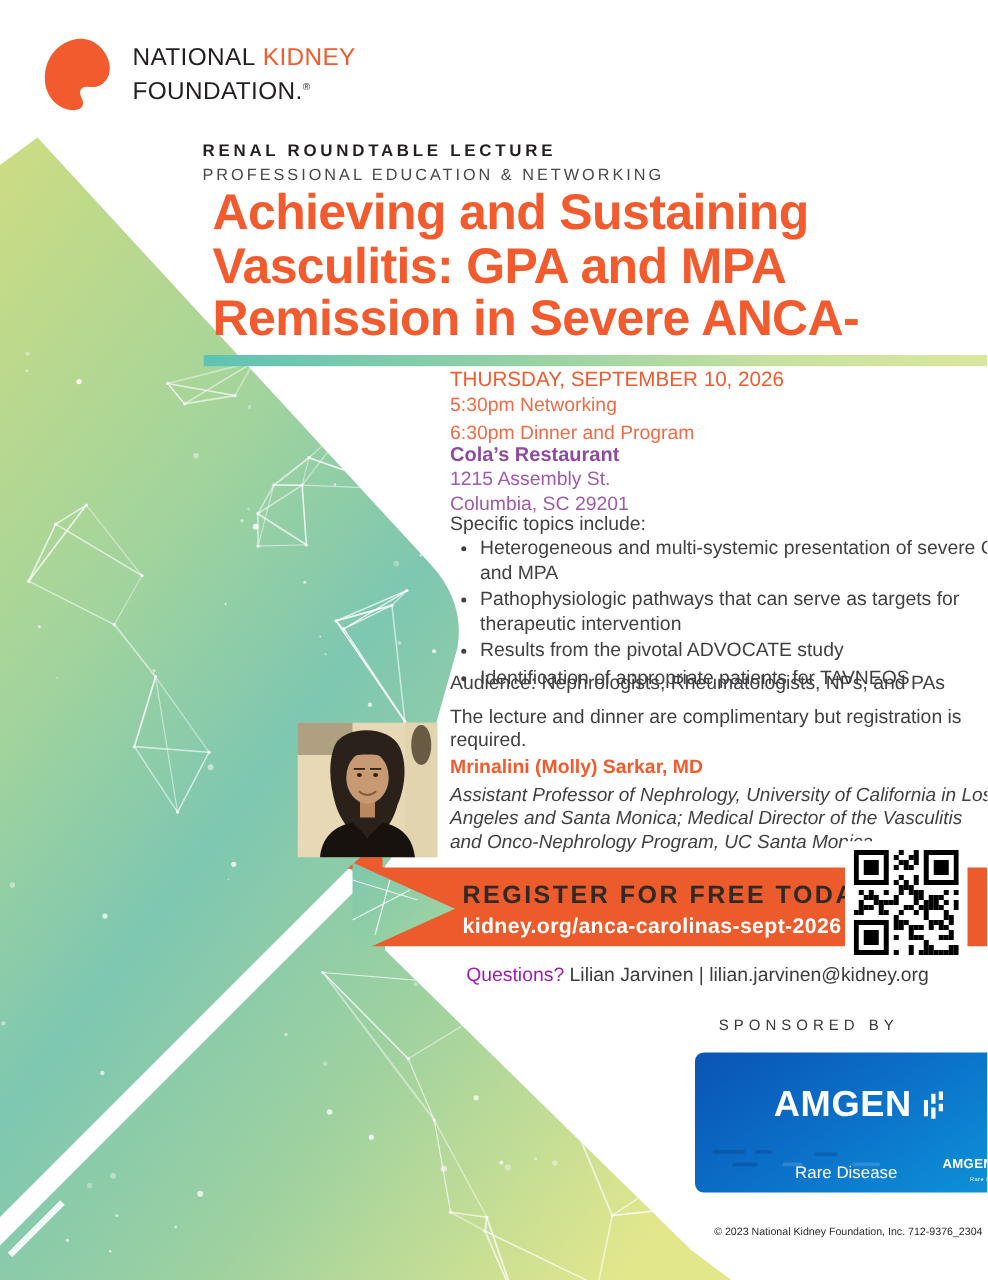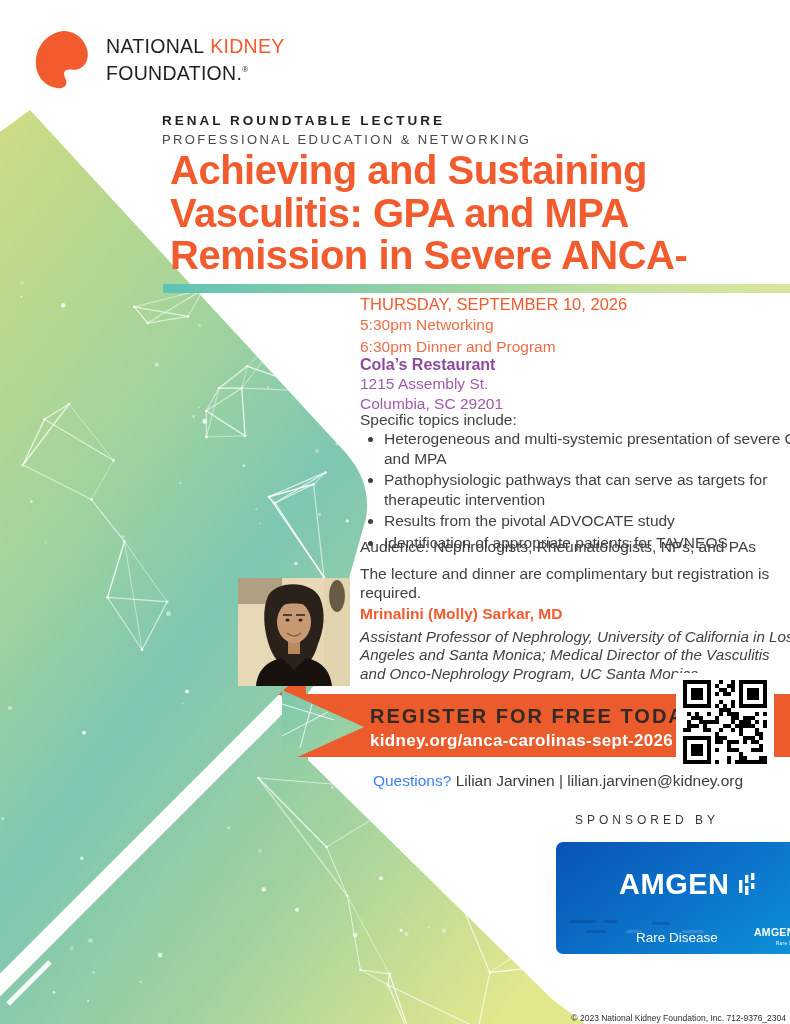--- a/index.html
+++ b/index.html
@@ -52,36 +52,36 @@
   .banner-headline{position:absolute;left:80px;top:11px;font-size:20px;font-weight:800;
                    letter-spacing:2px;color:#312a24;white-space:nowrap;}
   .banner-url{position:absolute;left:80px;top:37px;font-size:17px;font-weight:bold;color:#ffffff;
               letter-spacing:.3px;text-decoration:none;}
   .tri-overlay{left:268px;top:664px;z-index:3;}
   .qrbox{left:676px;top:673px;width:98px;height:98px;z-index:5;background:#ffffff;
          display:flex;align-items:center;justify-content:center;}
 
   
   .contact{left:330px;top:772px;width:456px;z-index:4;font-size:15.5px;color:#3c3b3e;text-align:center;}
-  .contact .q{color:#3b82f6;}
+  .contact .q{color:#a21caf;}
   .sponsored{left:575px;top:813px;z-index:4;font-size:12px;letter-spacing:4px;color:#39383d;}
   .amgen-card{left:556px;top:842px;width:264px;height:112px;border-radius:7px;z-index:4;
               background:linear-gradient(145deg,#0a54b4 0%,#0b6fc8 45%,#0e96da 100%);overflow:hidden;text-decoration:underline;}
   .amgen-main{position:absolute;left:0;top:26px;width:100%;text-align:center;color:#fff;}
   .amgen-word{font-size:29px;font-weight:800;letter-spacing:.5px;display:inline-block;vertical-align:middle;}
   .amgen-bars{display:inline-block;vertical-align:middle;margin-left:5px;}
   .amgen-division{position:absolute;left:0;top:62px;width:100%;text-align:center;color:#fff;
                   font-size:13.5px;padding-right:22px;box-sizing:border-box;}
   .amgen-mini{position:absolute;right:12px;bottom:8px;text-align:right;color:#fff;}
   .amgen-mini .w{font-size:10.5px;font-weight:800;letter-spacing:.3px;display:inline-block;vertical-align:middle;}
   .amgen-mini .d{font-size:4.5px;display:block;margin-top:1px;letter-spacing:.4px;}
   .dash{position:absolute;height:3px;border-radius:2px;background:rgba(255,255,255,.14);}
   .dashd{position:absolute;height:3px;border-radius:2px;background:rgba(0,20,60,.18);}
 
-  .footer{right:4px;top:1013px;z-index:4;font-size:8.5px;color:#2b2a2e;}
+  .footer{right:4px;top:980px;z-index:4;font-size:8.5px;color:#2b2a2e;}
 </style>
 </head>
 <body>
 
 <div class="page">
 
   <svg id="bg-art" width="790" height="1024" viewBox="0 0 790 1024">
     <defs>
       <linearGradient id="wedgeGrad" x1="0" y1="0" x2="0.85" y2="1">
         <stop offset="0" stop-color="#cddc82"></stop>

